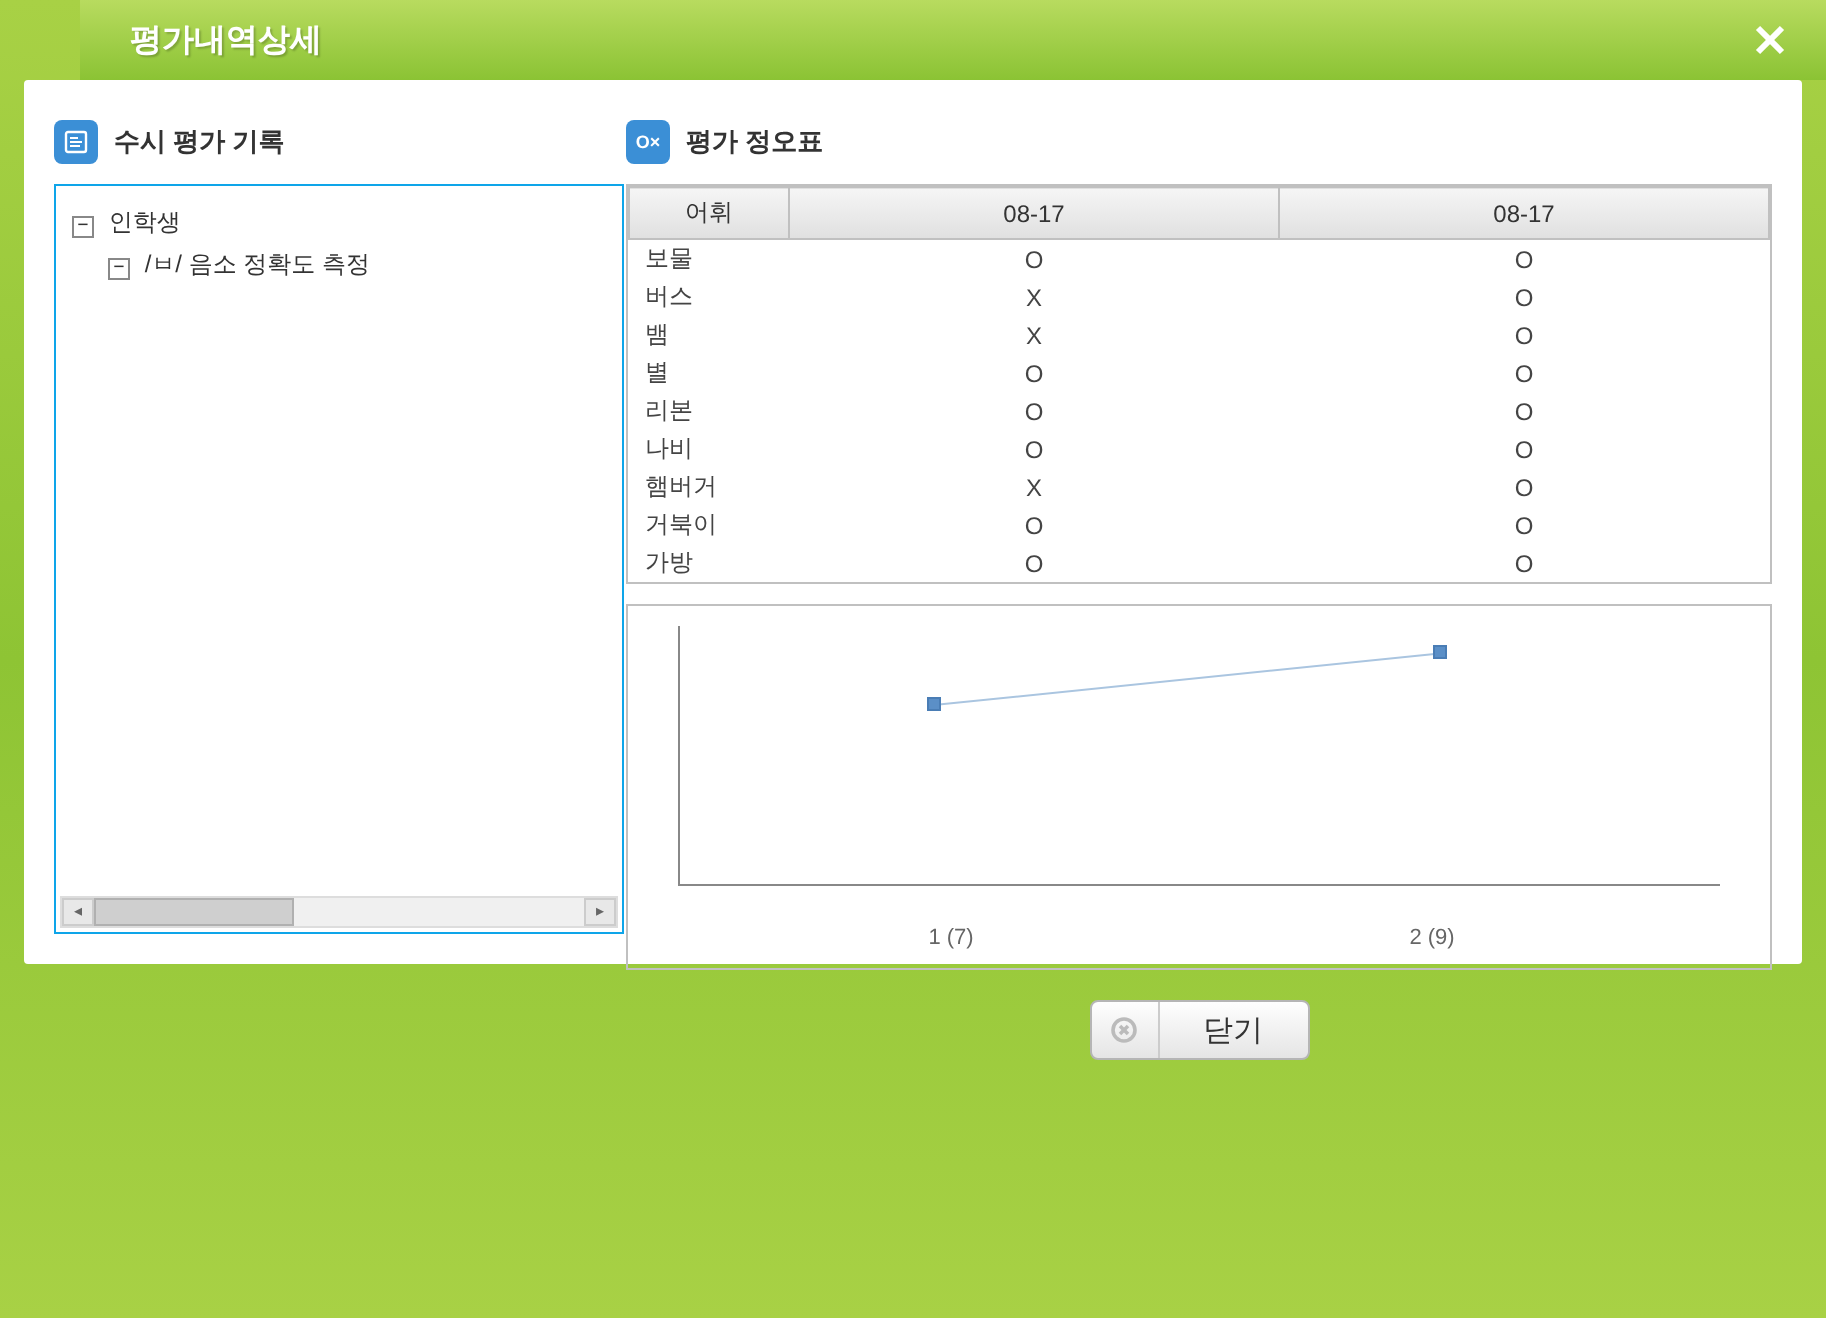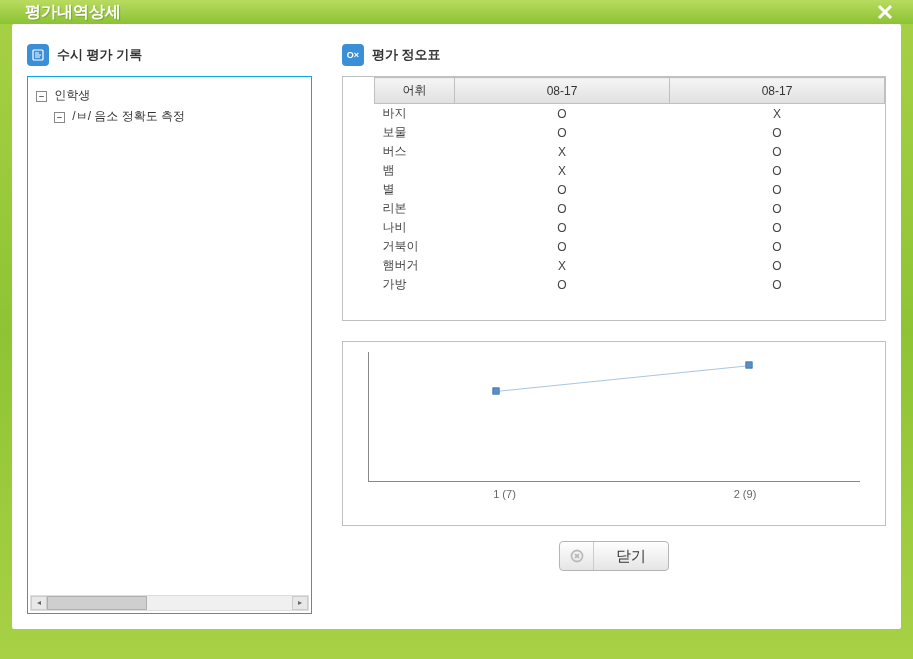--- a/index.html
+++ b/index.html
@@ -12,48 +12,49 @@
       overflow: hidden;
     }
     .window {
       width: 913px;
       height: 659px;
       background: linear-gradient(to bottom, #a8d145 0%, #8ec434 50%, #a8d145 100%);
       padding: 0;
       position: relative;
     }
     .titlebar {
-      height: 24px;
+      height: 40px;
       background: linear-gradient(to bottom, #b8db5f 0%, #8bc334 100%);
       display: flex;
       align-items: center;
       justify-content: space-between;
       padding: 0 15px 0 25px;
       color: #fff;
       font-size: 16px;
       font-weight: bold;
       text-shadow: 1px 1px 1px rgba(0,0,0,0.2);
+      margin-left: 40px;
     }
     .close-x {
       width: 26px;
       height: 26px;
       cursor: pointer;
       display: flex;
       align-items: center;
       justify-content: center;
     }
     .close-x svg { stroke: #fff; stroke-width: 3; }
     .content {
       background: #fff;
       margin: 0 12px 12px 12px;
-      height: 605px;
+      height: 442px;
       border-radius: 2px;
       display: flex;
       padding: 20px 15px 15px 15px;
-      gap: 30px;
+      gap: 1px;
       justify-content: center;
     }
     .left-panel {
       width: 285px;
       display: flex;
       flex-direction: column;
     }
     .right-panel {
       flex: 1;
       display: flex;
@@ -135,22 +136,21 @@
       position: absolute;
       left: 0;
       width: 100px;
       height: 14px;
       background: #cfcfcf;
       border: 1px solid #b0b0b0;
     }
     .table-container {
       border: 1px solid #c0c0c0;
       height: 245px;
-      margin-bottom: 20px;
-      padding-left: 31px;
+      margin-bottom: 10px;
     }
     table.assess {
       width: 100%;
       border-collapse: collapse;
       font-size: 12px;
     }
     table.assess th {
       background: linear-gradient(to bottom, #f5f5f5, #e0e0e0);
       border: 1px solid #c0c0c0;
       padding: 4px 6px;
@@ -190,21 +190,21 @@
     .chart-line {
       position: absolute;
       height: 1px;
       background: #aac5e0;
       transform-origin: left center;
     }
     .chart-labels {
       display: flex;
       margin-left: 10px;
       margin-right: 10px;
-      margin-top: 6px;
+      margin-top: 20px;
       font-size: 11px;
       color: #666;
     }
     .chart-label {
       position: absolute;
       transform: translateX(-50%);
       white-space: nowrap;
     }
     .button-row {
       display: flex;
@@ -293,25 +293,20 @@
         <table class="assess">
           <thead>
             <tr>
               <th>어휘</th>
               <th>08-17</th>
               <th>08-17</th>
             </tr>
           </thead>
           <tbody id="table-body">
               <tr>
-                <td>바지</td>
-                <td>O</td>
-                <td>X</td>
-              </tr>
-              <tr>
                 <td>보물</td>
                 <td>O</td>
                 <td>O</td>
               </tr>
               <tr>
                 <td>버스</td>
                 <td>X</td>
                 <td>O</td>
               </tr>
               <tr>
@@ -328,27 +323,27 @@
                 <td>리본</td>
                 <td>O</td>
                 <td>O</td>
               </tr>
               <tr>
                 <td>나비</td>
                 <td>O</td>
                 <td>O</td>
               </tr>
               <tr>
-                <td>거북이</td>
-                <td>O</td>
-                <td>O</td>
-              </tr>
-              <tr>
                 <td>햄버거</td>
                 <td>X</td>
+                <td>O</td>
+              </tr>
+              <tr>
+                <td>거북이</td>
+                <td>O</td>
                 <td>O</td>
               </tr>
               <tr>
                 <td>가방</td>
                 <td>O</td>
                 <td>O</td>
               </tr>
             </tbody>
         </table>
       </div>

